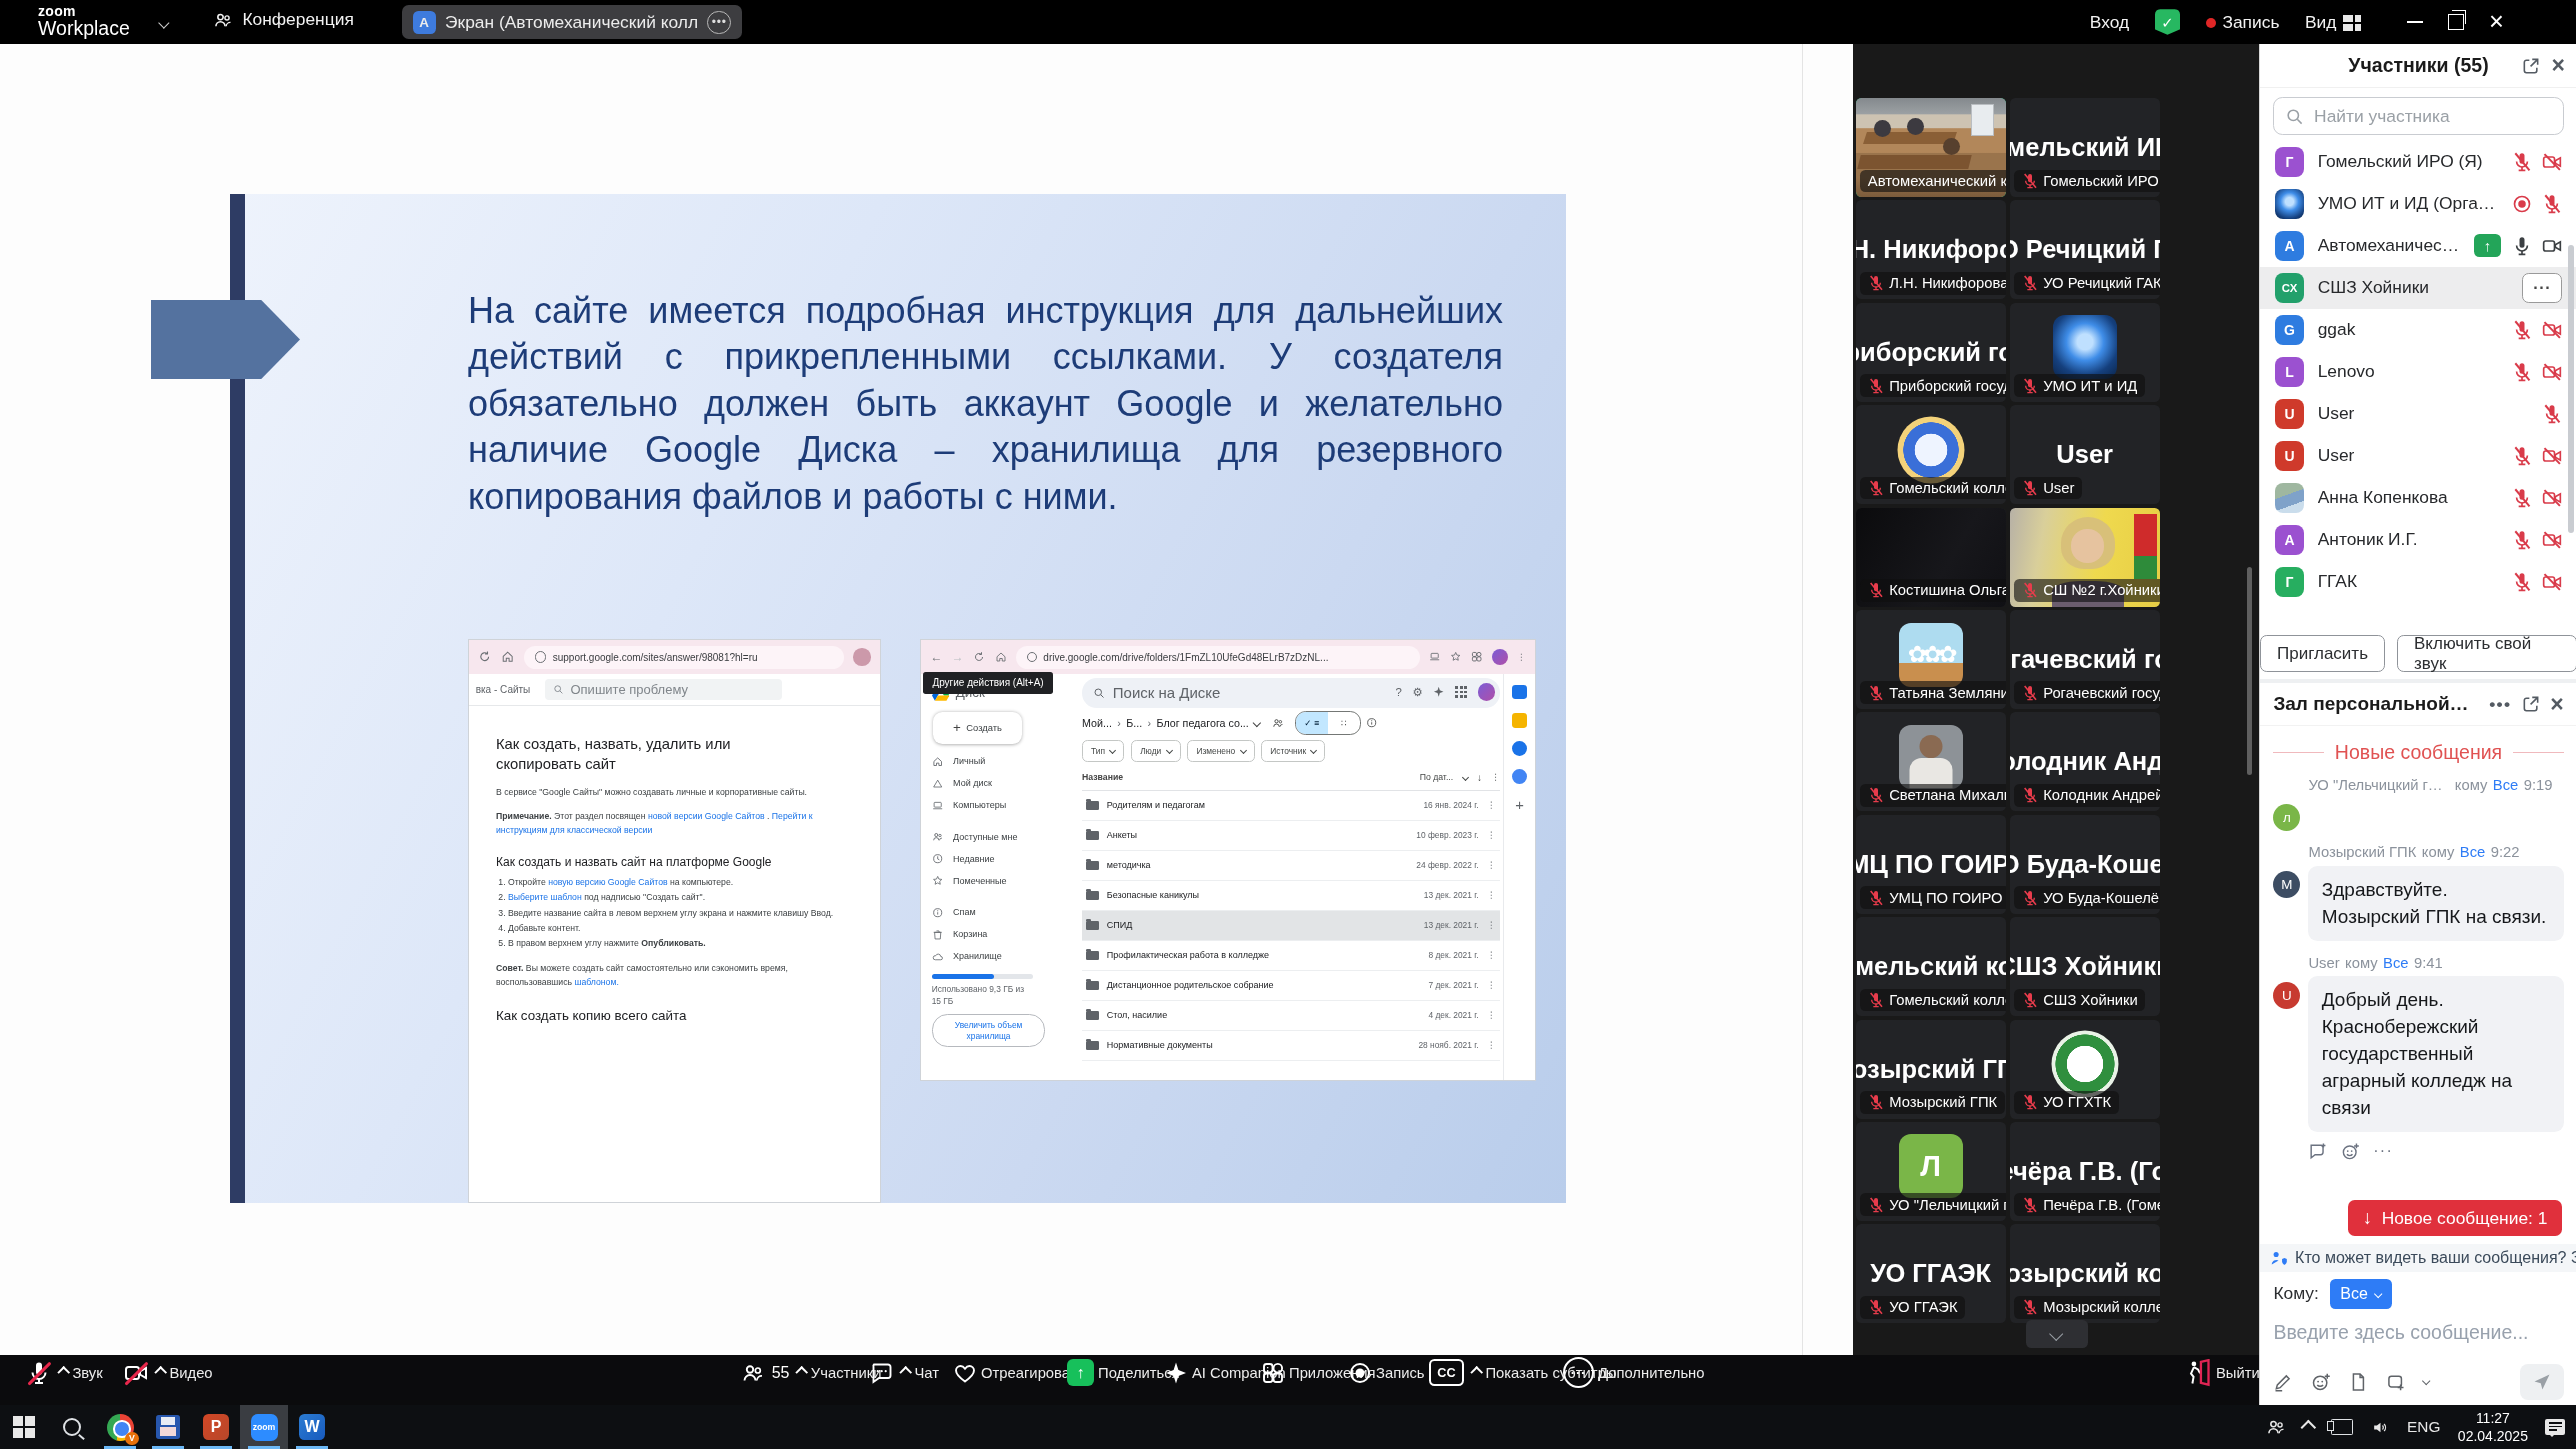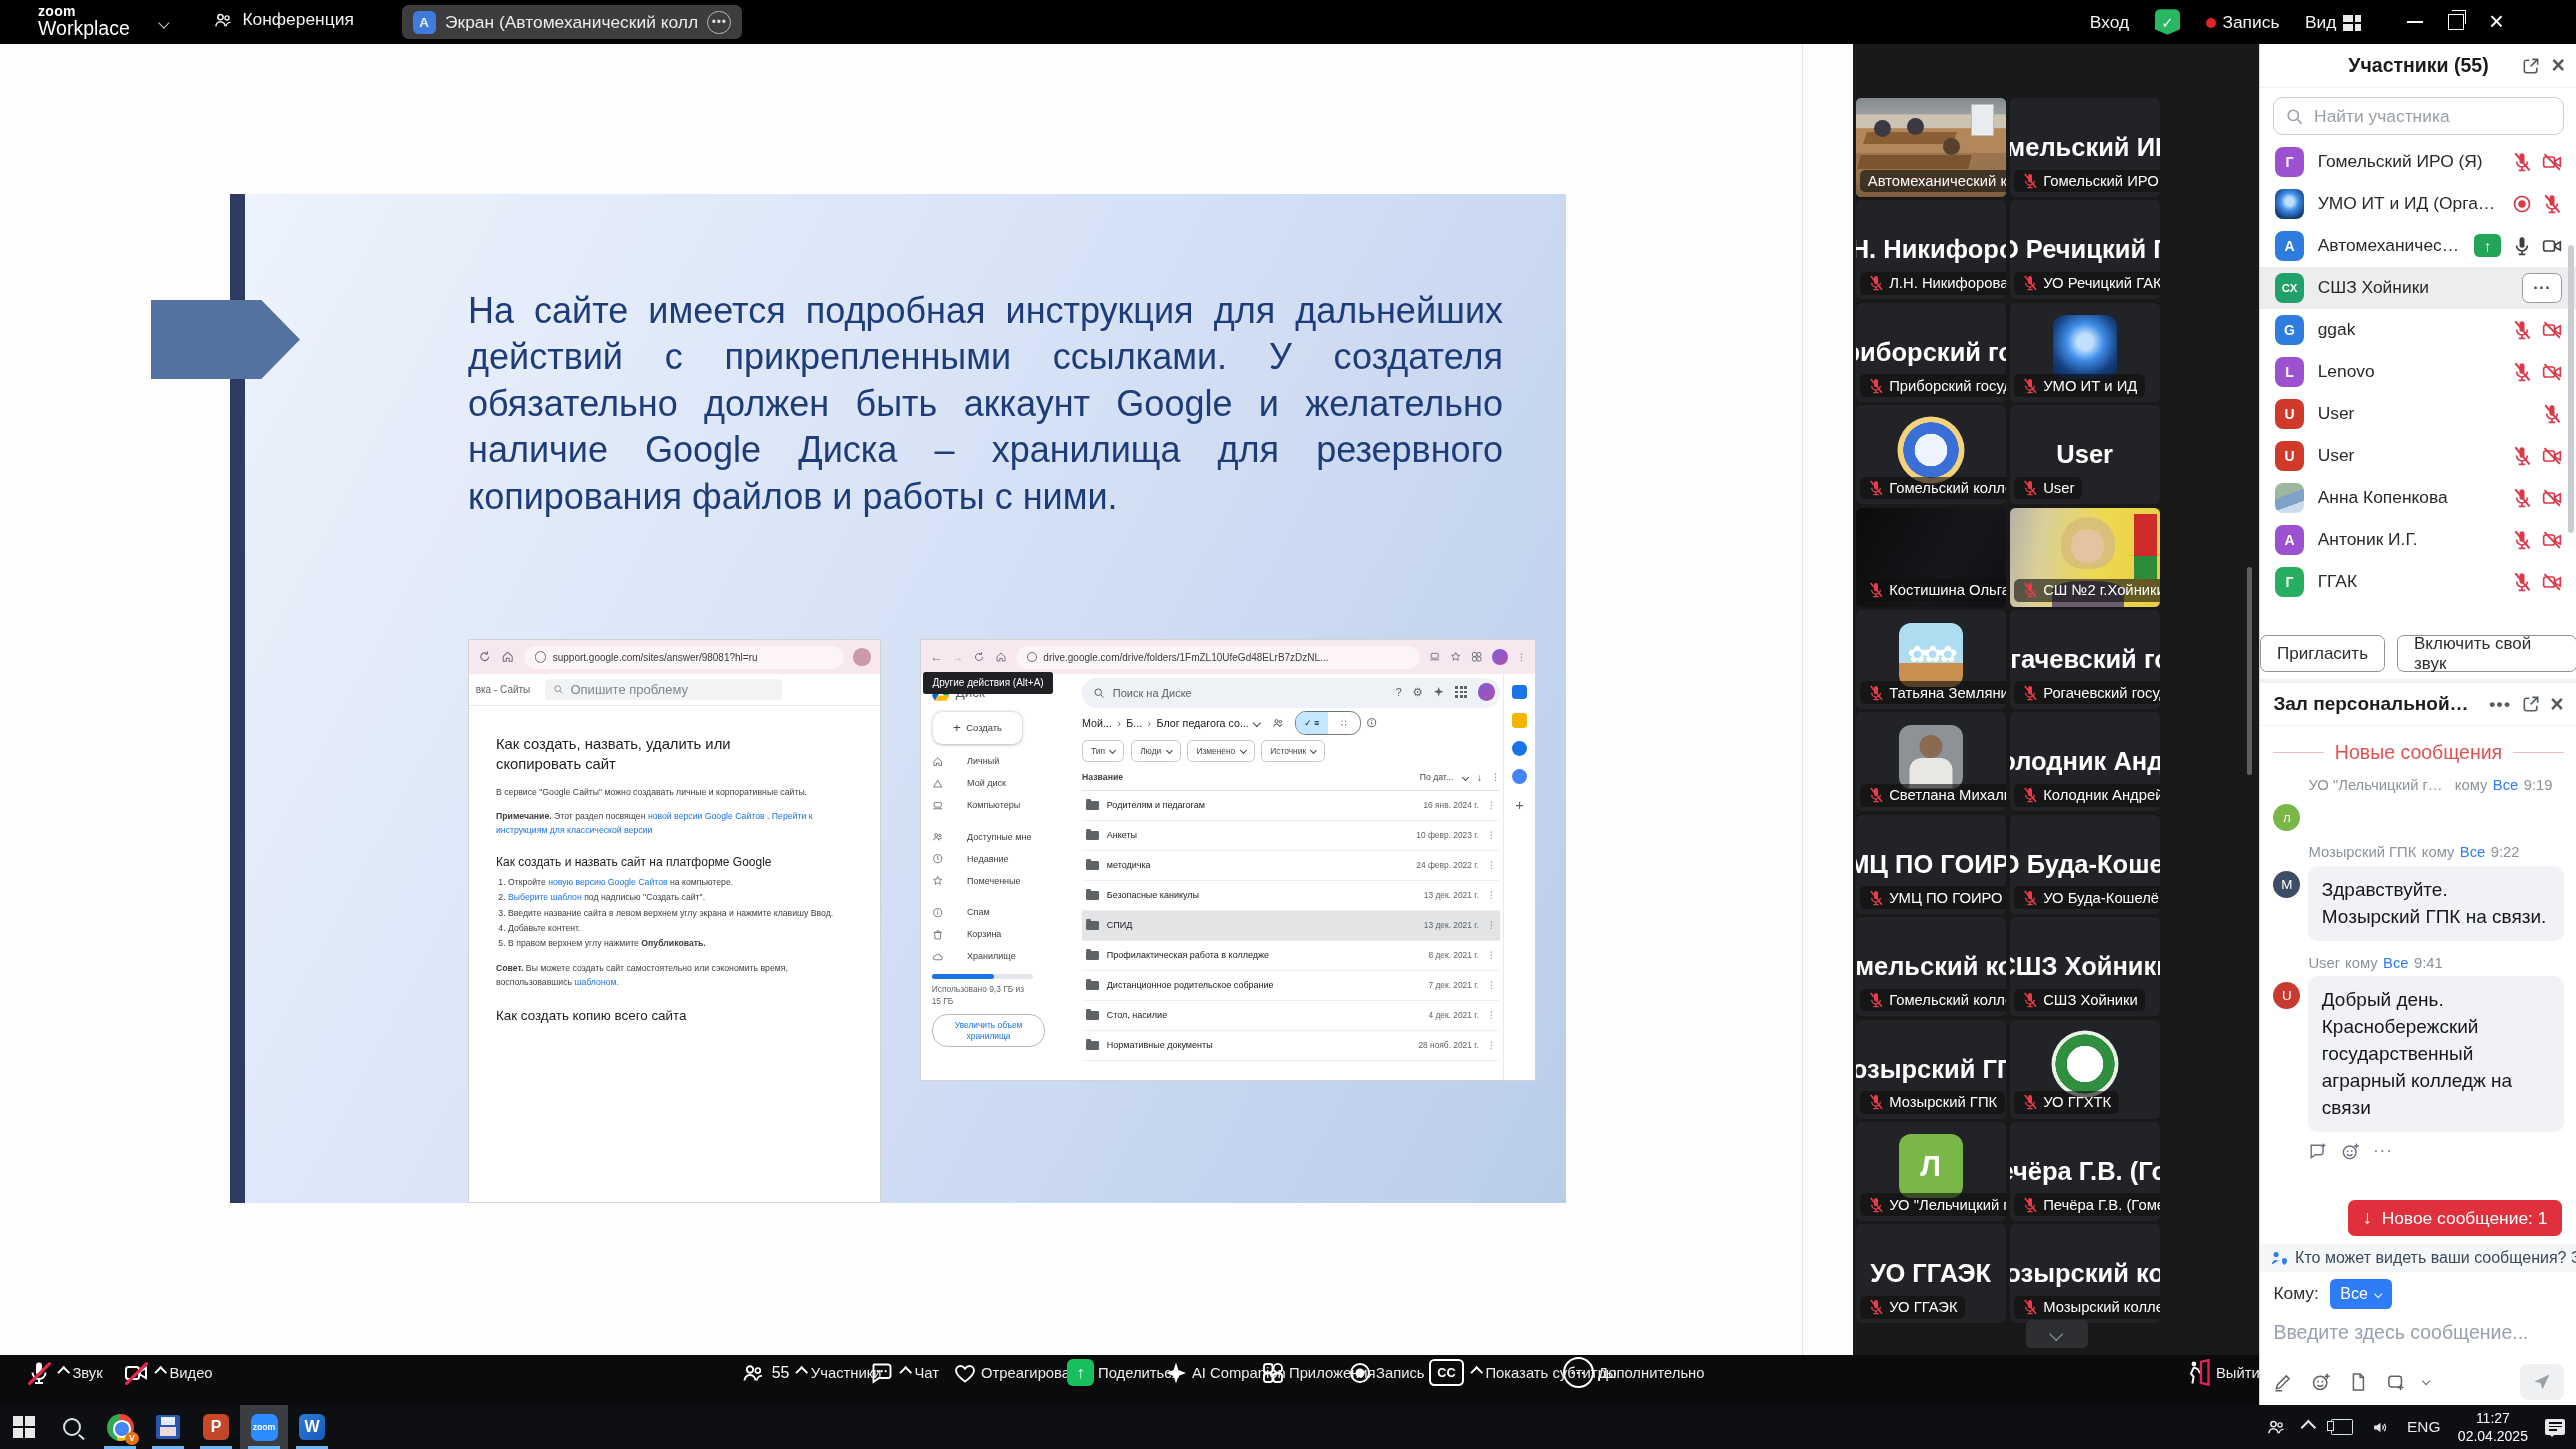--- a/index.html
+++ b/index.html
@@ -52,28 +52,28 @@
   .acc{display:flex;align-items:center;justify-content:space-between;height:29.5px;border-top:0.7px solid #dadce0;font-size:9.4px}
   .acc.first{background:#e8f0fe;margin:12px -27px 0 -27px;padding:0 27px;border-top:none}
   .accwrap{margin-top:4px}
   .swh2b{font-size:13.4px;color:#202124;font-weight:500;margin-top:19px}
   
   #drivewin{left:920px;top:639px;width:614px;height:440px;background:#fff;border:0.7px solid #cfd3d8;overflow:hidden;font-size:8.7px;color:#3c4043}
   #drivebody{display:flex;height:402px}
   #dsidebar{width:141px;padding:5.4px 0 0 10.7px;flex:none}
   .dlogo{display:flex;align-items:center;gap:6.7px;font-size:13.4px;color:#5f6368;height:27px}
   .createbtn{width:89px;height:32px;background:#fff;border-radius:9.4px;box-shadow:0 0.7px 3.4px rgba(0,0,0,.3);display:flex;align-items:center;justify-content:center;gap:5.4px;font-size:9.4px;color:#3c4043;margin:5.4px 0 6.7px 1.3px}
-  .ditem{display:flex;align-items:center;gap:24px;height:22px;font-size:9px;color:#3c4043}
+  .ditem{display:flex;align-items:center;gap:10px;height:22px;font-size:9px;color:#3c4043}
   .ditem .ic{width:11.4px;height:11.4px;color:#5f6368}
   .dprog{width:101px;height:4.7px;background:#e3e6ea;border-radius:2.7px;margin-top:6.7px}
   .dprog i{display:block;width:62%;height:100%;background:#1a73e8;border-radius:2.7px}
   .dstore{font-size:8.4px;color:#5f6368;margin-top:5.4px;line-height:1.4;width:101px}
   .dstorebtn{width:101px;height:31px;border:0.7px solid #b6b9be;border-radius:15.4px;color:#1a73e8;font-size:8.4px;display:flex;align-items:center;justify-content:center;text-align:center;margin-top:6.7px;line-height:1.3;padding:0 5.4px}
   #dmain{flex:1;padding:4px 35px 0 9.4px;position:relative}
-  .dsearch{height:29.5px;background:#eef1f6;border-radius:14.8px;display:flex;align-items:center;gap:8px;padding:0 10.7px;color:#5f6368;font-size:11px}
+  .dsearch{height:29.5px;background:#eef1f6;border-radius:14.8px;display:flex;align-items:center;gap:8px;padding:0 10.7px;color:#5f6368;font-size:15px}
   .dtopicons{position:absolute;right:40px;top:9.4px;display:flex;gap:10.7px;align-items:center;color:#5f6368;font-size:11.4px}
   .dcrumbrow{display:flex;align-items:center;gap:5.4px;height:31px;font-size:10.7px;color:#202124}
   .dcrumbrow .sep{color:#5f6368}
   .seg{margin-left:5.4px;width:64px;height:21.5px;border:0.7px solid #747775;border-radius:10.7px;display:flex;overflow:hidden;font-size:8.7px}
   .seg .a{flex:1;background:#c2e7ff;display:flex;align-items:center;justify-content:center;gap:2px;color:#001d35}
   .seg .b{flex:1;display:flex;align-items:center;justify-content:center;color:#444746}
   .chips{display:flex;gap:6.7px;margin-top:1.3px}
   .chip{height:20px;border:0.7px solid #c4c7c5;border-radius:5.4px;display:flex;align-items:center;gap:5.4px;padding:0 8px;font-size:8.4px;color:#444746}
   .dthead{display:flex;align-items:center;height:25.5px;border-bottom:0.7px solid #e1e3e6;font-size:8.7px;color:#444;font-weight:700;margin-top:2.7px}
   .dthead .r{margin-left:auto;display:flex;gap:9.4px;align-items:center;font-weight:400;color:#444746}

